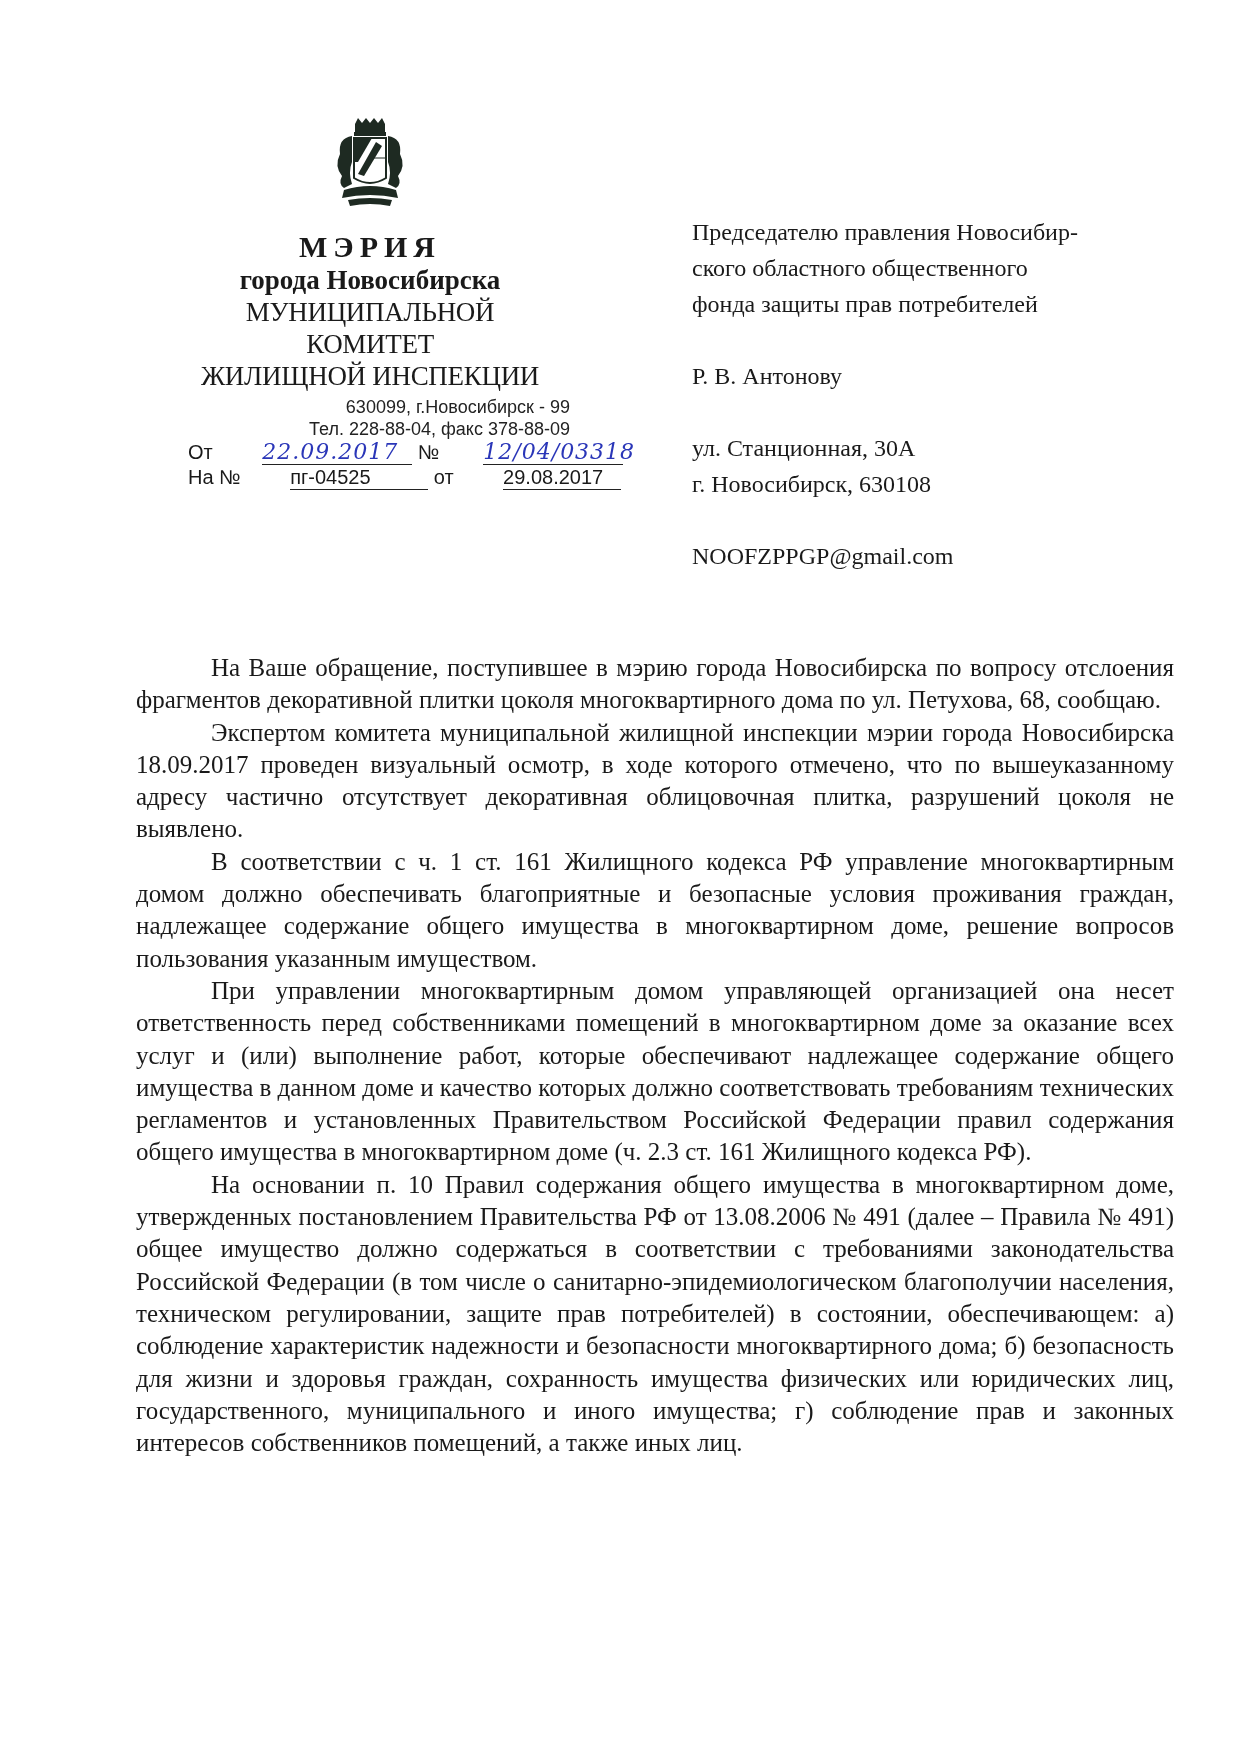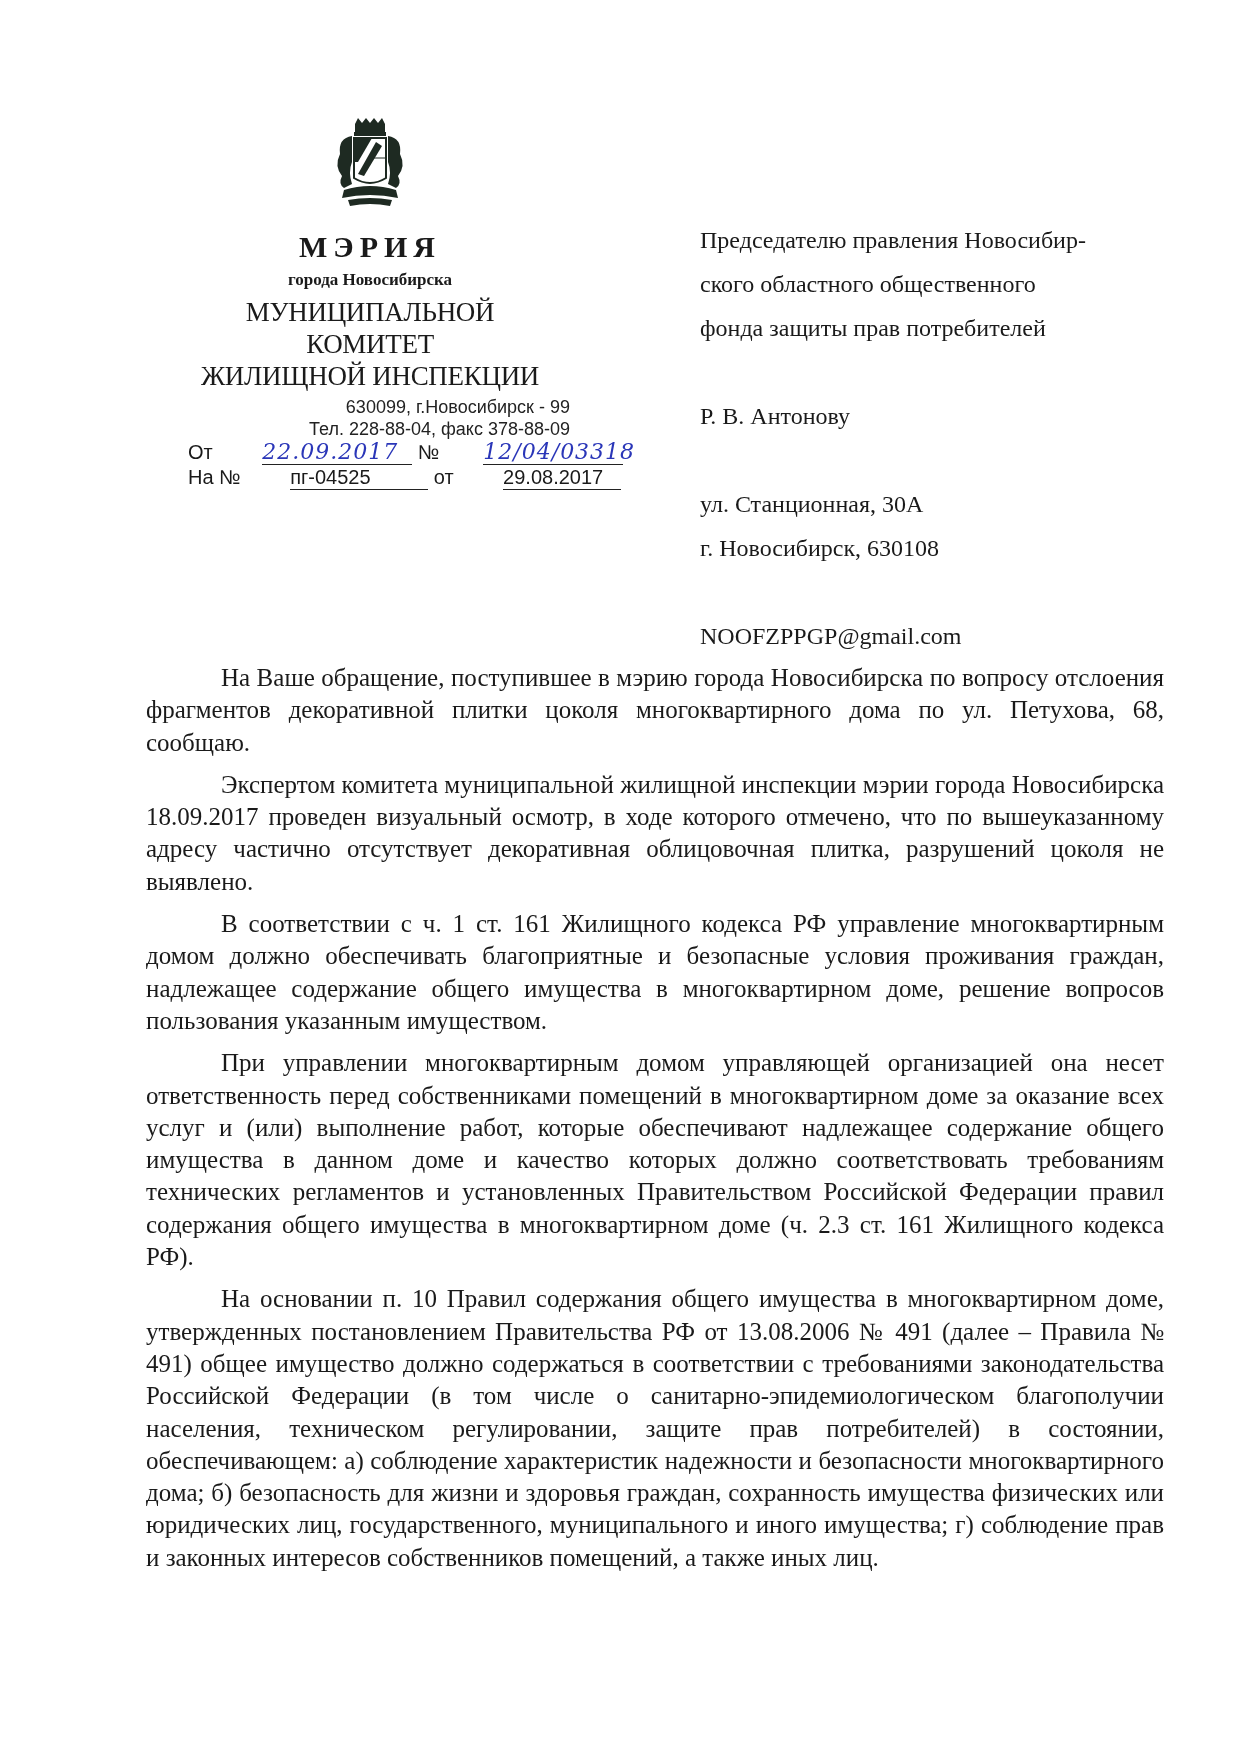--- a/index.html
+++ b/index.html
@@ -6,36 +6,36 @@
     body {
       width: 1240px; height: 1753px; position: relative; overflow: hidden;
       font-family: "Liberation Serif", "DejaVu Serif", serif; color: #1a1a1a;
     }
     .page { position: absolute; left: 0; top: 0; width: 1240px; height: 1562px; background: #fff; }
 
     
     .sender { position: absolute; left: 170px; top: 118px; width: 400px; text-align: center; }
     .emblem { width: 100px; height: 98px; margin: 0 auto 14px auto; display: block; }
     .mayor { font-family: "Liberation Serif", serif; font-weight: bold; font-size: 30px; letter-spacing: 6px; line-height: 34px; margin-top: 6px; }
-    .city { font-family: "Liberation Serif", serif; font-weight: bold; font-size: 17px; line-height: 32px; }
+    .city { font-family: "Liberation Serif", serif; font-weight: bold; font-size: 27px; line-height: 32px; }
     .committee { font-family: "Liberation Serif", serif; font-size: 27px; line-height: 32px; letter-spacing: -0.3px; }
     .addr { font-family: "Liberation Sans", sans-serif; font-size: 18px; line-height: 22px; color: #222; text-align: right; }
     .refline { font-family: "Liberation Sans", sans-serif; font-size: 20px; line-height: 24px; text-align: left; white-space: nowrap; position: relative; }
     .refline .u { display: inline-block; border-bottom: 1.5px solid #222; text-align: left; margin-left: 44px; }
     .hand { font-family: "DejaVu Serif", serif; font-style: italic; color: #2a36b8; font-size: 22px; letter-spacing: 1px; }
 
     
     .recipient { position: absolute; left: 688px; top: 212px; width: 480px; font-size: 24px; line-height: 32px; }
-    .recipient p { margin: 12px; }
+    .recipient p { margin: 4px; }
     .gap { height: 32px; }
     .email { }
 
     
     .body { position: absolute; left: 136px; top: 652px; width: 1038px; font-size: 25px; line-height: 32.3px; text-align: justify; }
-    .body p { margin: 10px; text-indent: 75px; }
+    .body p { margin: 0; text-indent: 75px; }
   </style>
 </head>
 <body>
 
 <div class="page">
 
   <div class="sender">
     <svg class="emblem" viewBox="0 0 100 98">
 
       <path d="M35 6 L38 0 L42 5 L46 0 L50 5 L54 0 L58 5 L62 0 L65 6 L65 14 L35 14 Z" fill="#1e2a22"></path>

